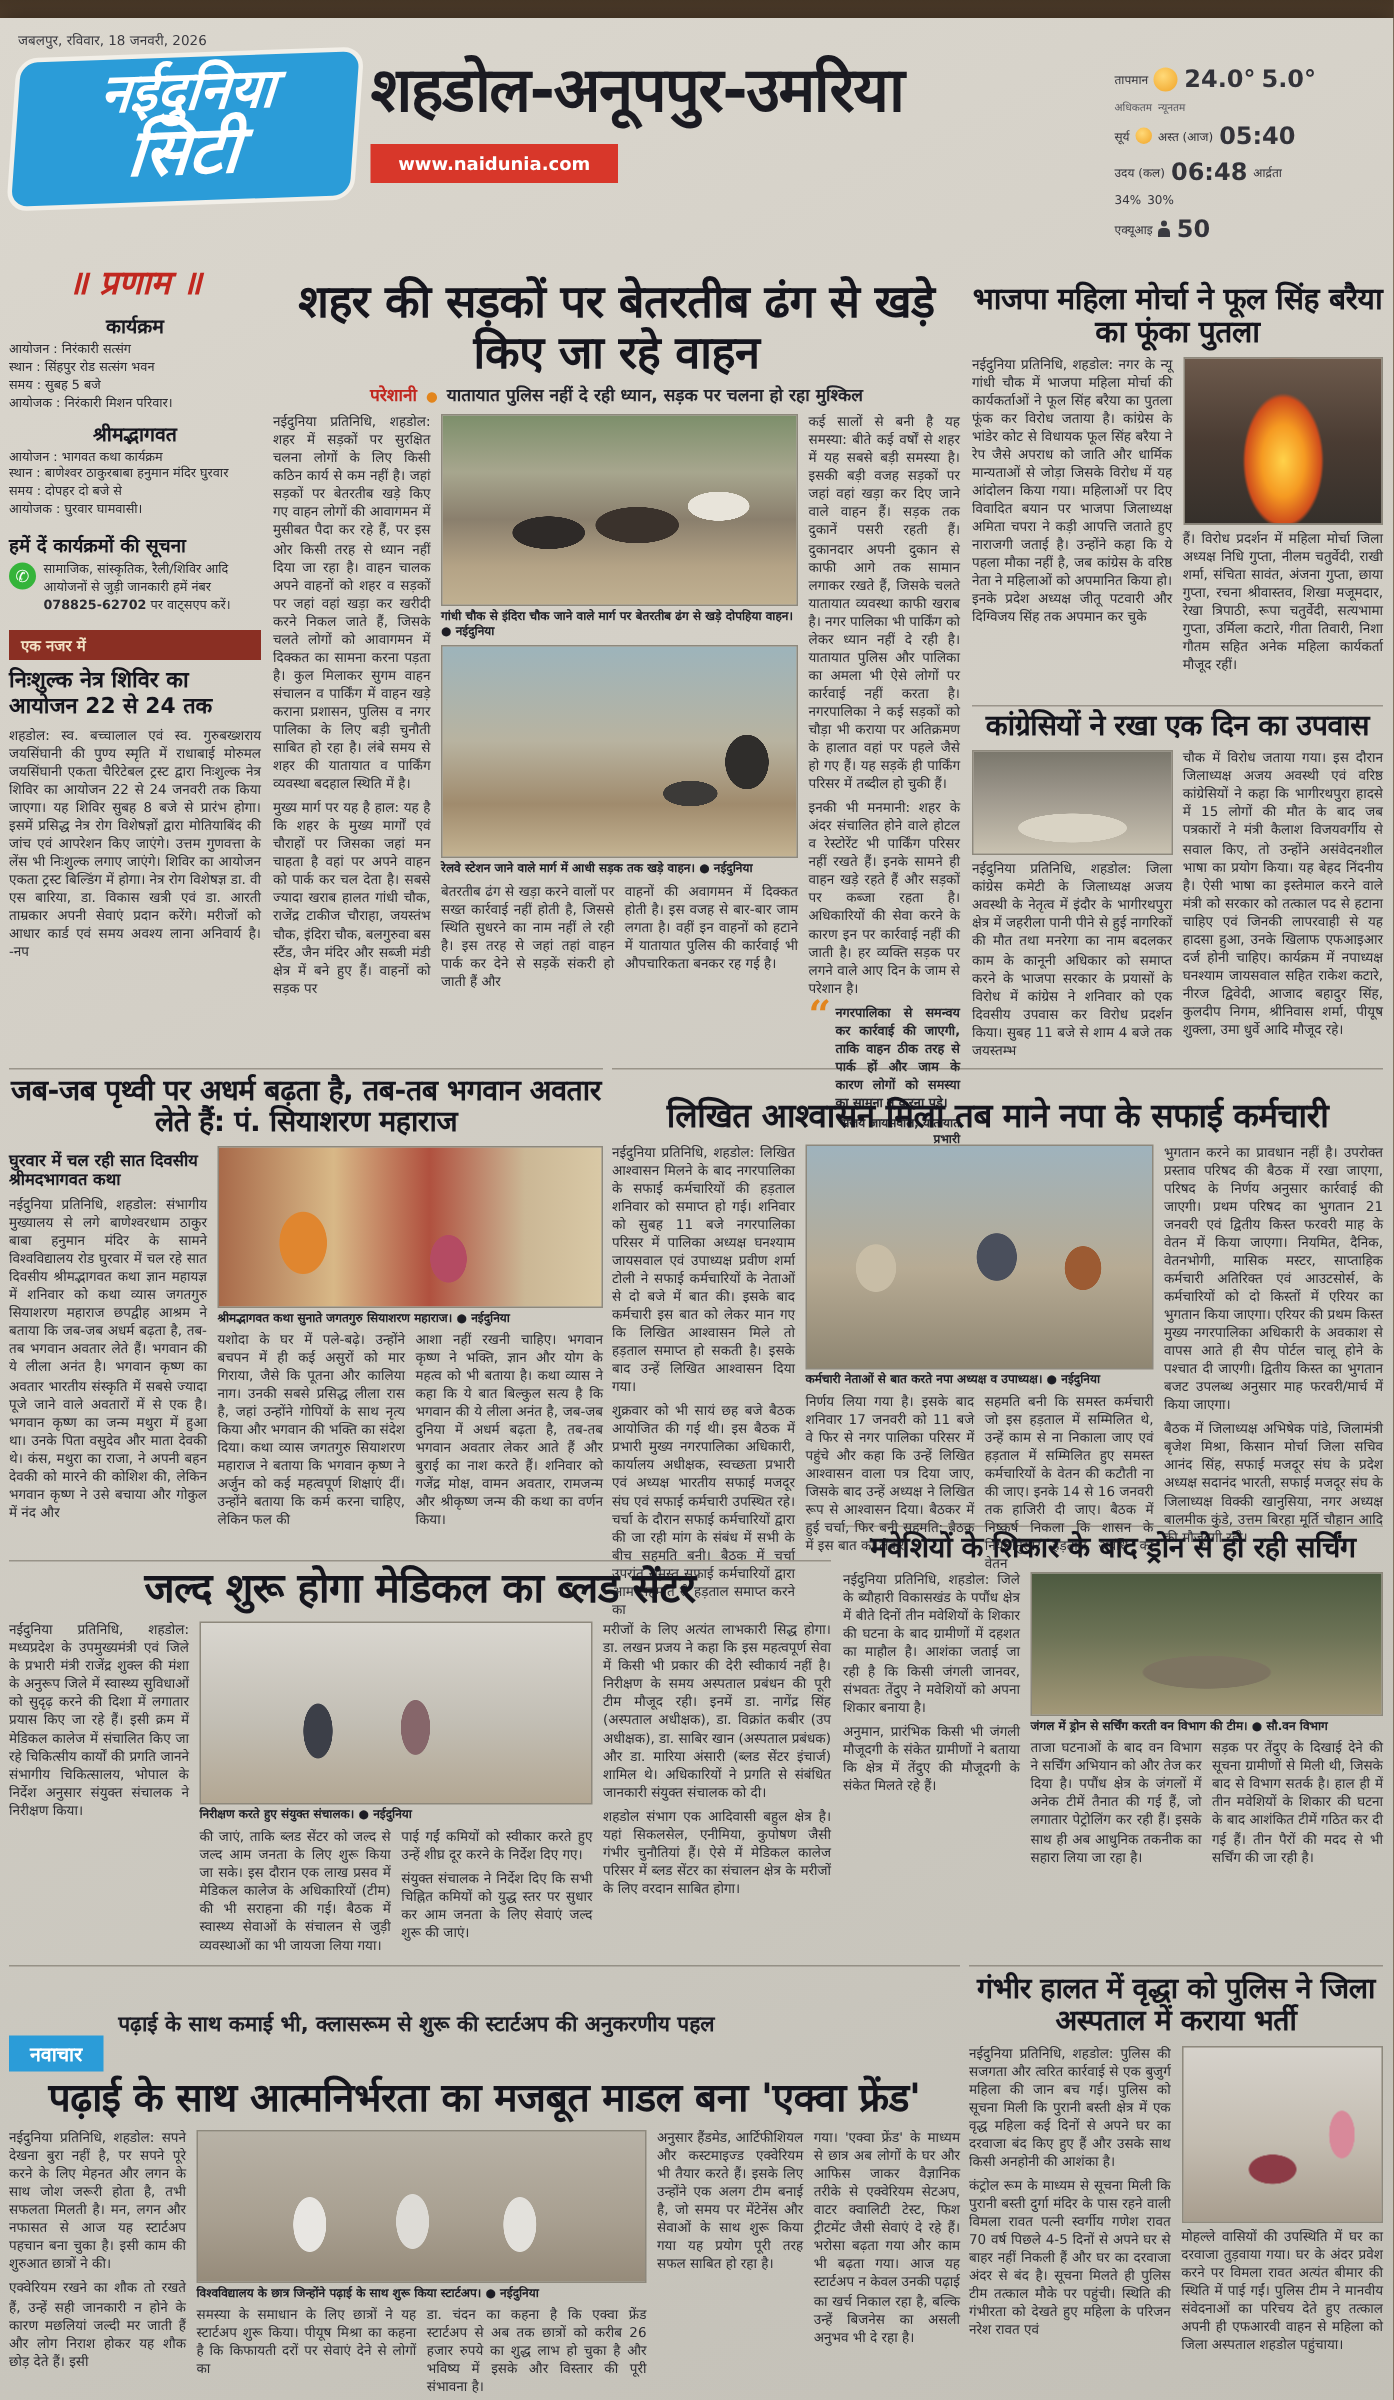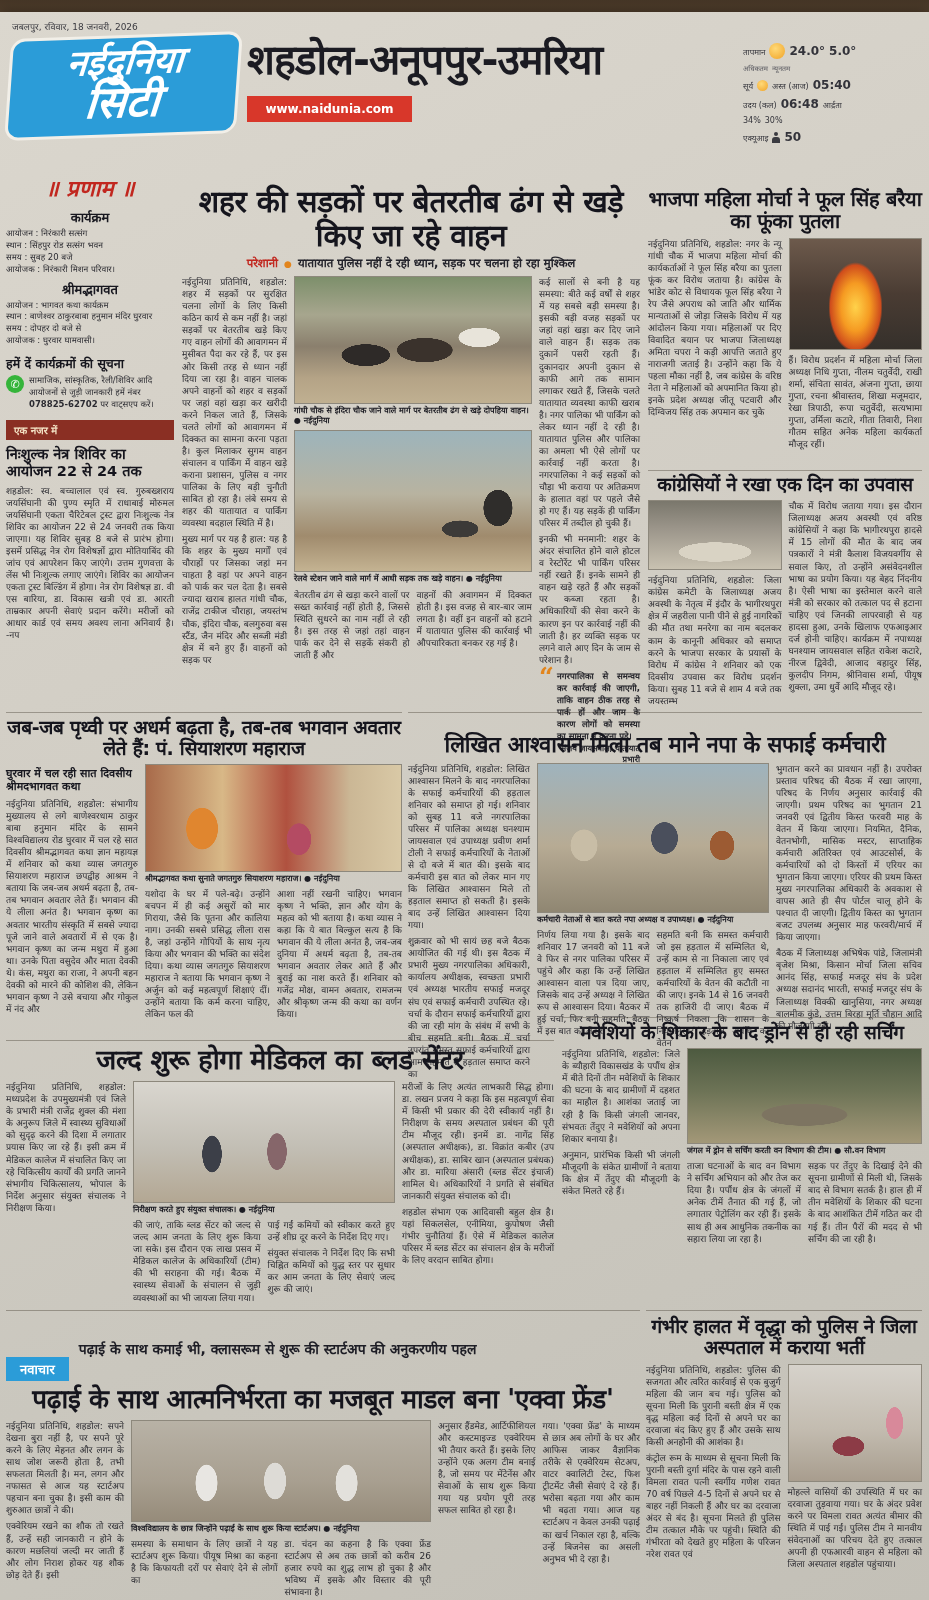--- a/index.html
+++ b/index.html
@@ -28,21 +28,21 @@
   .logo-l2{font-size:44px;font-weight:bold;font-style:italic;line-height:1.0;}
   .mast-center{flex:1;padding:4px 8px 0;}
   .region-title{font-size:41px;font-weight:bold;color:#1b1b22;text-align:left;line-height:1.05;letter-spacing:-1px;}
   .straprow{display:flex;align-items:center;gap:8px;margin-top:14px;}
   .strapbar{flex:1;background:#cfc3ae;padding:4px 0;text-align:center;font-size:15px;font-weight:bold;color:#20202a;}
   .webbox{width:165px;background:#d8372a;color:#fff;font-size:12px;font-weight:bold;text-align:center;padding:6px 0;}
   .wx{width:178px;font-size:8px;color:#33333a;padding-top:8px;}
   .wx-row{display:flex;align-items:center;gap:4px;margin-bottom:5px;}
   .sun{width:16px;height:16px;border-radius:50%;background:radial-gradient(circle at 40% 35%,#ffd978,#f0a326);display:inline-block;}
   .sun.sm{width:11px;height:11px;}
-  .wx-big{font-size:12px;font-weight:bold;}
+  .wx-big{font-size:16px;font-weight:bold;}
   .wx-sub{font-size:7px;color:#55555c;}
   .personicon{width:8px;height:11px;position:relative;display:inline-block;}
   .personicon:before{content:"";position:absolute;top:0;left:2px;width:4px;height:4px;border-radius:50%;background:#3a3a40;}
   .personicon:after{content:"";position:absolute;bottom:0;left:0;width:8px;height:6px;border-radius:3px 3px 0 0;background:#3a3a40;}
   
   .pranam{color:#c1271f;font-size:22px;font-weight:bold;font-style:italic;text-align:center;margin:2px 0 6px;}
   .sb-h{font-size:13px;font-weight:bold;text-align:center;color:#17171f;margin:4px 0 2px;}
   .sb-line{font-size:8.5px;color:#2b2b31;line-height:1.4;}
   .notice-h{font-size:12.5px;font-weight:bold;text-align:left;color:#15151d;margin:8px 0 3px;}
   .wa-row{display:flex;gap:5px;align-items:flex-start;}
@@ -154,21 +154,21 @@
         </div>
       </div>
     </div>
   </div>
 
   <div class="art" style="left:6px;top:158px;width:168px;height:548px;">
     <div class="pranam">॥ प्रणाम ॥</div>
     <div class="sb-h">कार्यक्रम</div>
     <div class="sb-line">आयोजन : निरंकारी सत्संग</div>
     <div class="sb-line">स्थान : सिंहपुर रोड सत्संग भवन</div>
-    <div class="sb-line">समय : सुबह 20 बजे</div>
+    <div class="sb-line">समय : सुबह 5 बजे</div>
     <div class="sb-line">आयोजक : निरंकारी मिशन परिवार।</div>
     <div class="sb-h">श्रीमद्भागवत</div>
     <div class="sb-line">आयोजन : भागवत कथा कार्यक्रम</div>
     <div class="sb-line">स्थान : बाणेश्वर ठाकुरबाबा हनुमान मंदिर घुरवार</div>
     <div class="sb-line">समय : दोपहर दो बजे से</div>
     <div class="sb-line">आयोजक : घुरवार घामवासी।</div>
     <div class="notice-h">हमें दें कार्यक्रमों की सूचना</div>
     <div class="wa-row">
       <span class="wa-icon">✆</span>
       <span class="sb-line">

